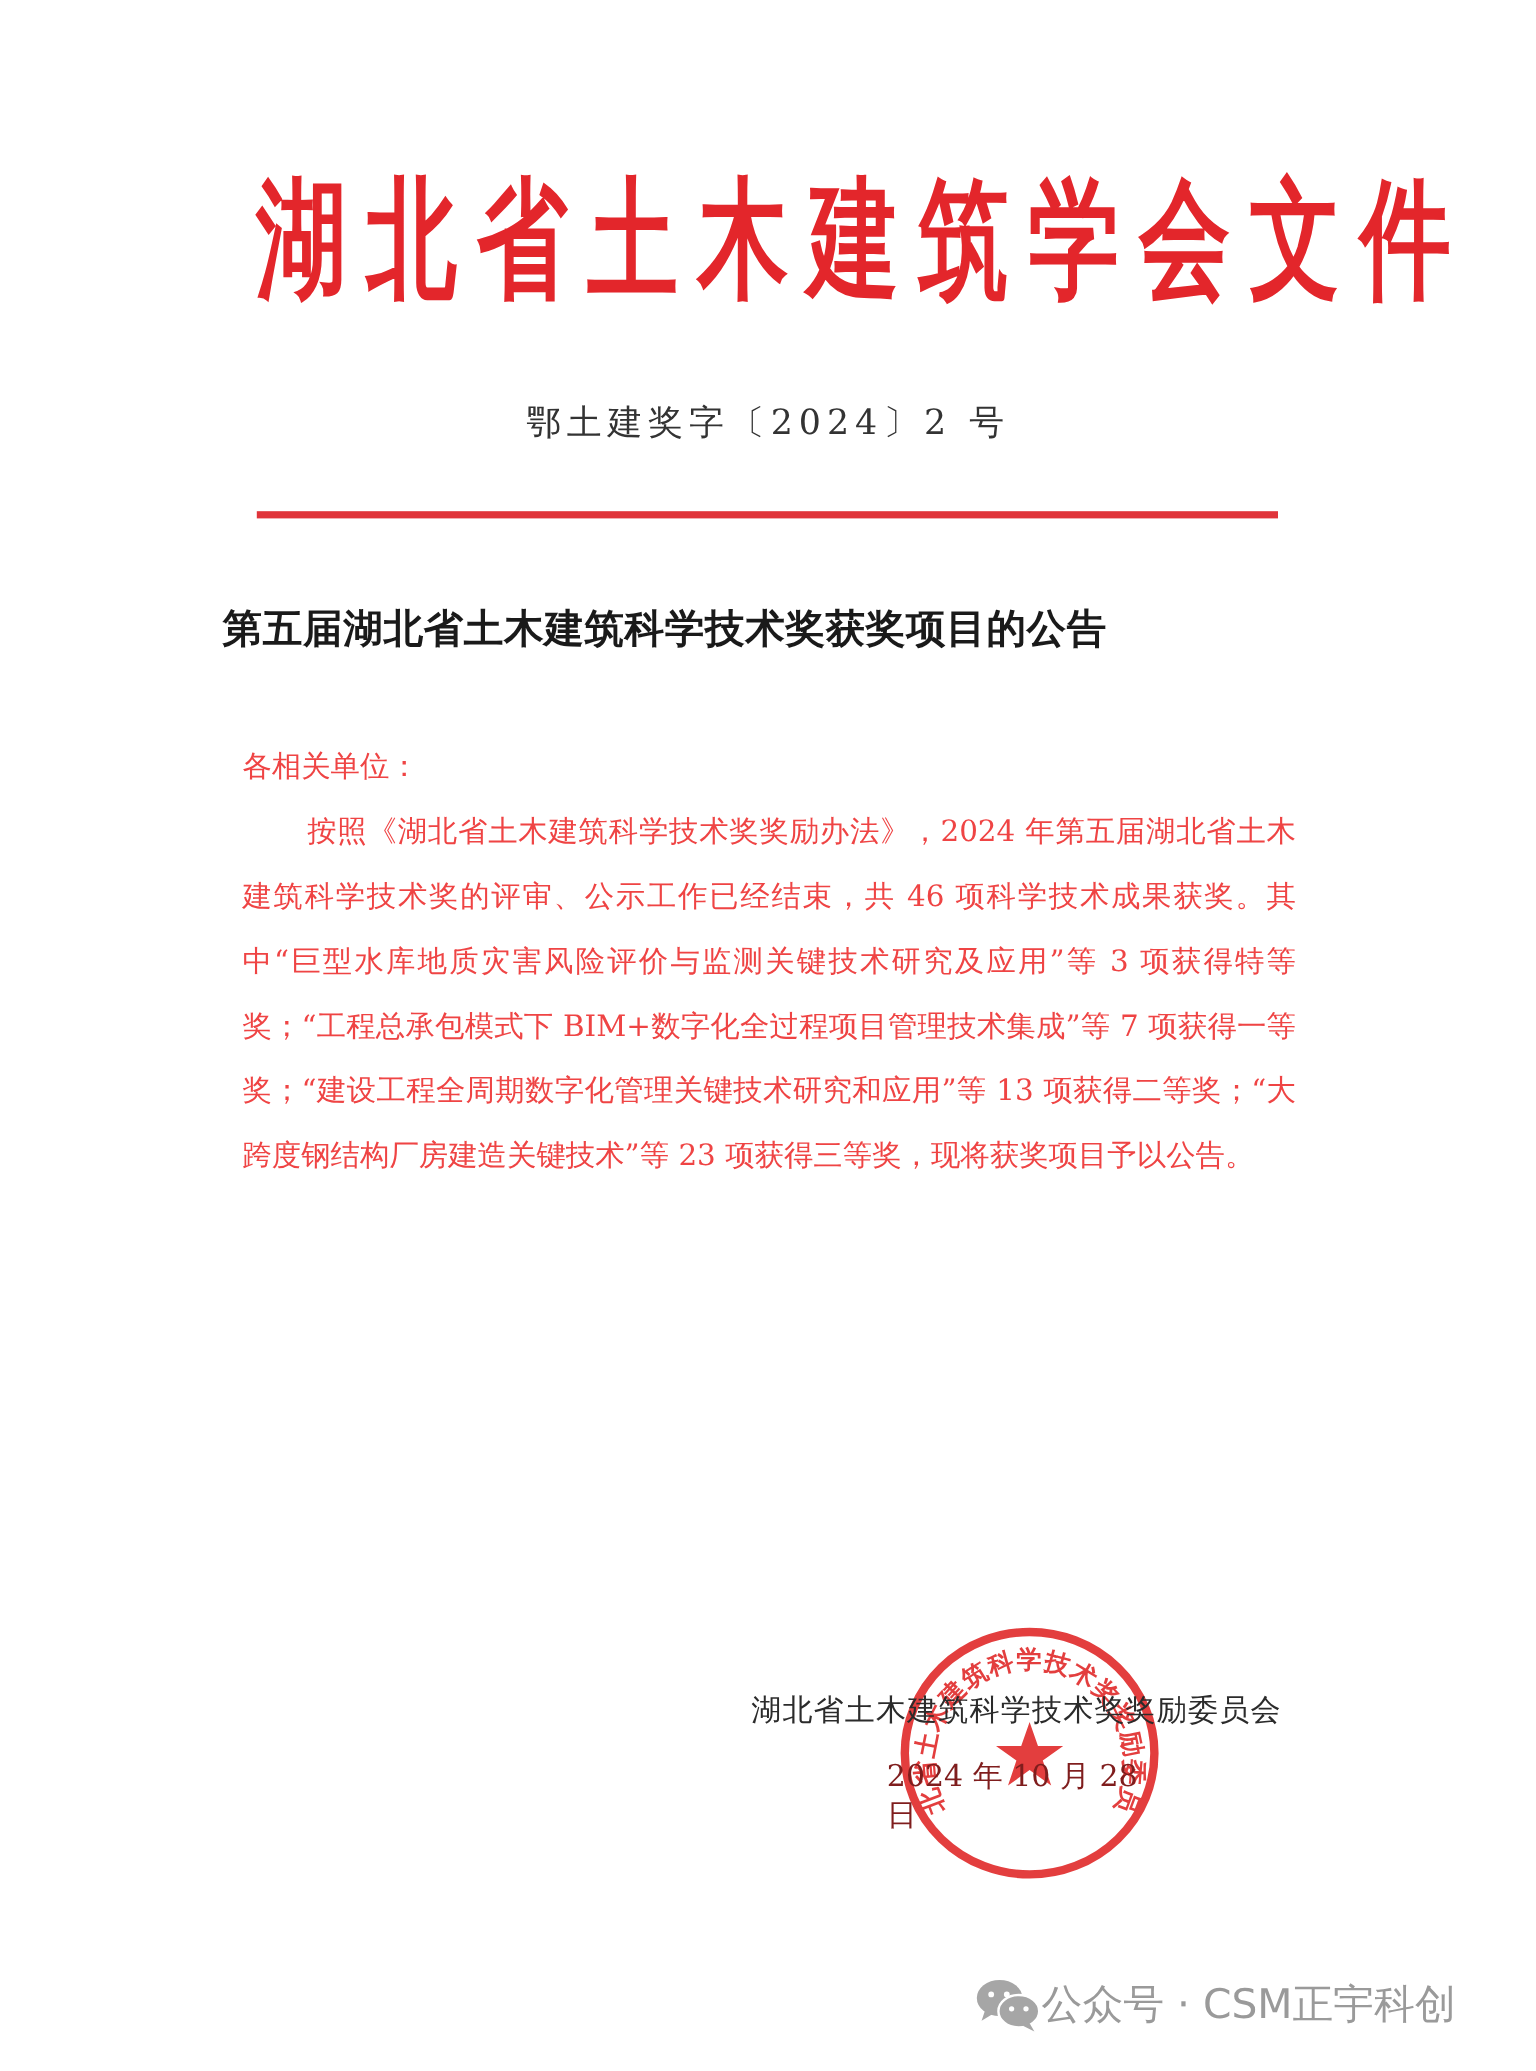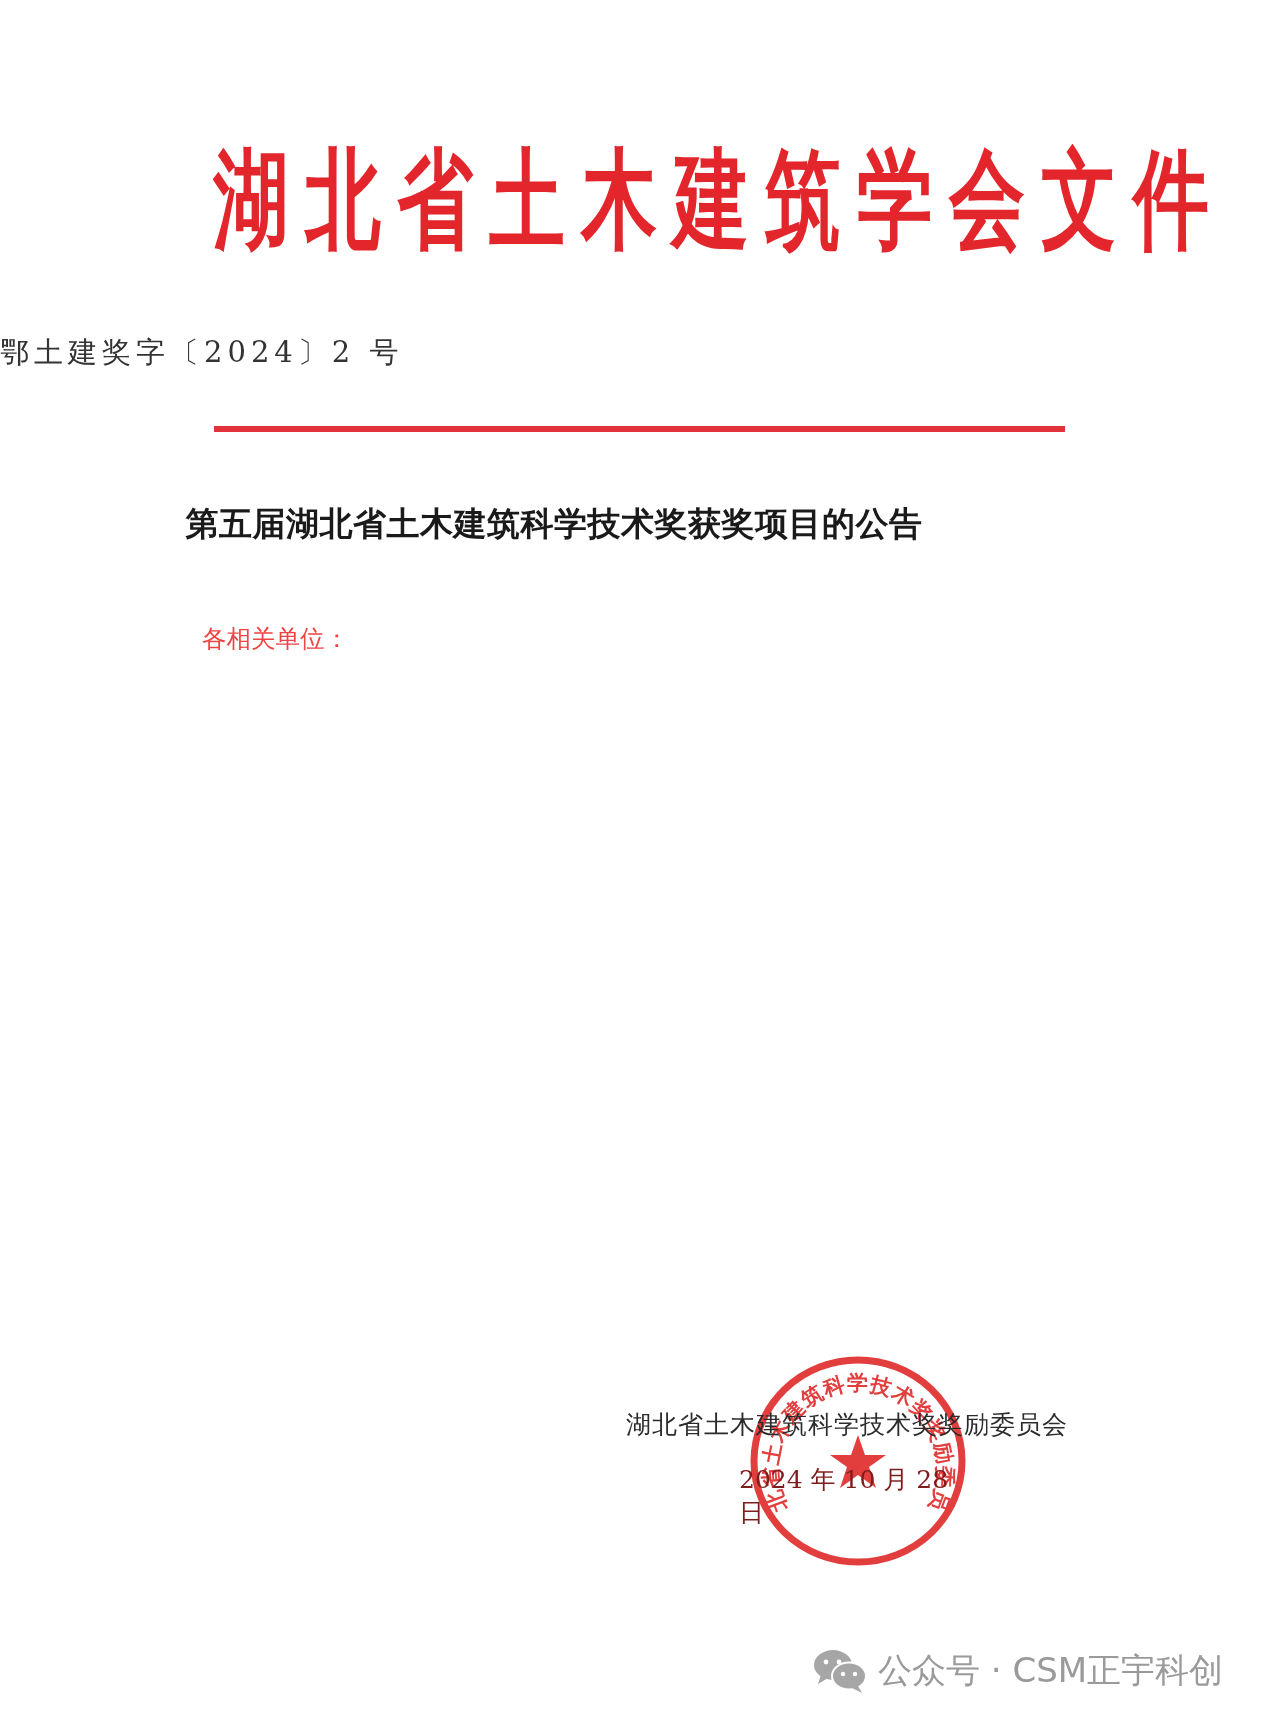--- a/index.html
+++ b/index.html
@@ -36,20 +36,21 @@
       line-height: 1;
       transform: scaleX(0.82) scaleY(1.18);
       transform-origin: center;
       letter-spacing: 0;
     }
 
     .doc-number {
       left: 0;
       top: 333px;
       width: 1280px;
+      text-align: center;
       font-size: 29px;
       letter-spacing: 5px;
       color: #333;
     }
 
     .red-rule {
       left: 214px;
       top: 426px;
       width: 851px;
       height: 6px;
@@ -107,21 +108,20 @@
       z-index: 2;
       opacity: 0.9;
     }
 
     .watermark {
       left: 812px;
       top: 1645px;
       height: 52px;
       display: flex;
       align-items: center;
-      gap: 10px;
       color: #9a9a9a;
       font-family: "DejaVu Sans", "Liberation Sans", sans-serif;
       font-size: 34px;
     }
     .watermark .wx-icon { width: 56px; height: 46px; }
   </style>
 </head>
 <body>
 
 <div class="abs masthead">
@@ -139,20 +139,21 @@
 </div>
 
 <div class="abs doc-number">鄂土建奖字〔2024〕2 号</div>
 
 <div class="abs red-rule"></div>
 
 <div class="abs heading">第五届湖北省土木建筑科学技术奖获奖项目的公告</div>
 
 <div class="abs body-text">
   <p>各相关单位：</p>
+  <p class="indent">按照《湖北省土木建筑科学技术奖奖励办法》，2024 年第五届湖北省土木建筑科学技术奖的评审、公示工作已经结束，共 46 项科学技术成果获奖。其中“巨型水库地质灾害风险评价与监测关键技术研究及应用”等 3 项获得特等奖；“工程总承包模式下 BIM+数字化全过程项目管理技术集成”等 7 项获得一等奖；“建设工程全周期数字化管理关键技术研究和应用”等 13 项获得二等奖；“大跨度钢结构厂房建造关键技术”等 23 项获得三等奖，现将获奖项目予以公告。</p>
 </div>
 
 <svg class="abs seal" viewBox="0 0 220 216" xmlns="http://www.w3.org/2000/svg">
   <defs>
     <path id="sealArc" d="M 38 152 A 80 80 0 1 1 182 152"></path>
   </defs>
   <ellipse cx="110" cy="108" rx="104" ry="101" fill="none" stroke="#e02a2a" stroke-width="7"></ellipse>
   <text font-family="DejaVu Serif, serif" font-size="21" font-weight="bold" fill="#e02a2a" letter-spacing="1">
     <textPath href="#sealArc" startOffset="50%" text-anchor="middle">湖北省土木建筑科学技术奖奖励委员会</textPath>
   </text>

